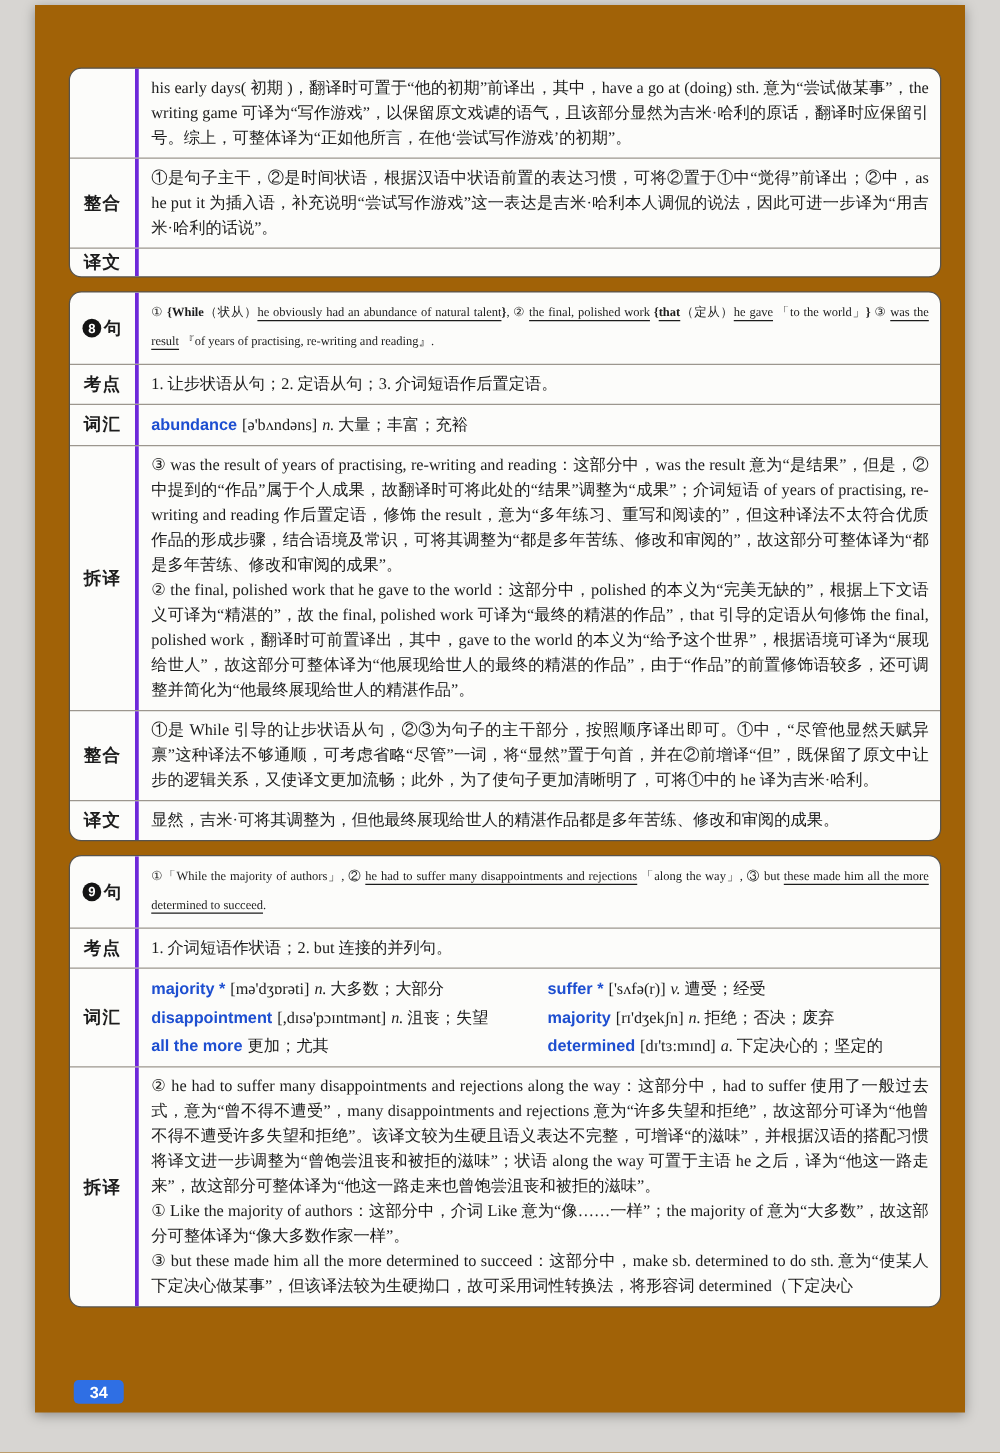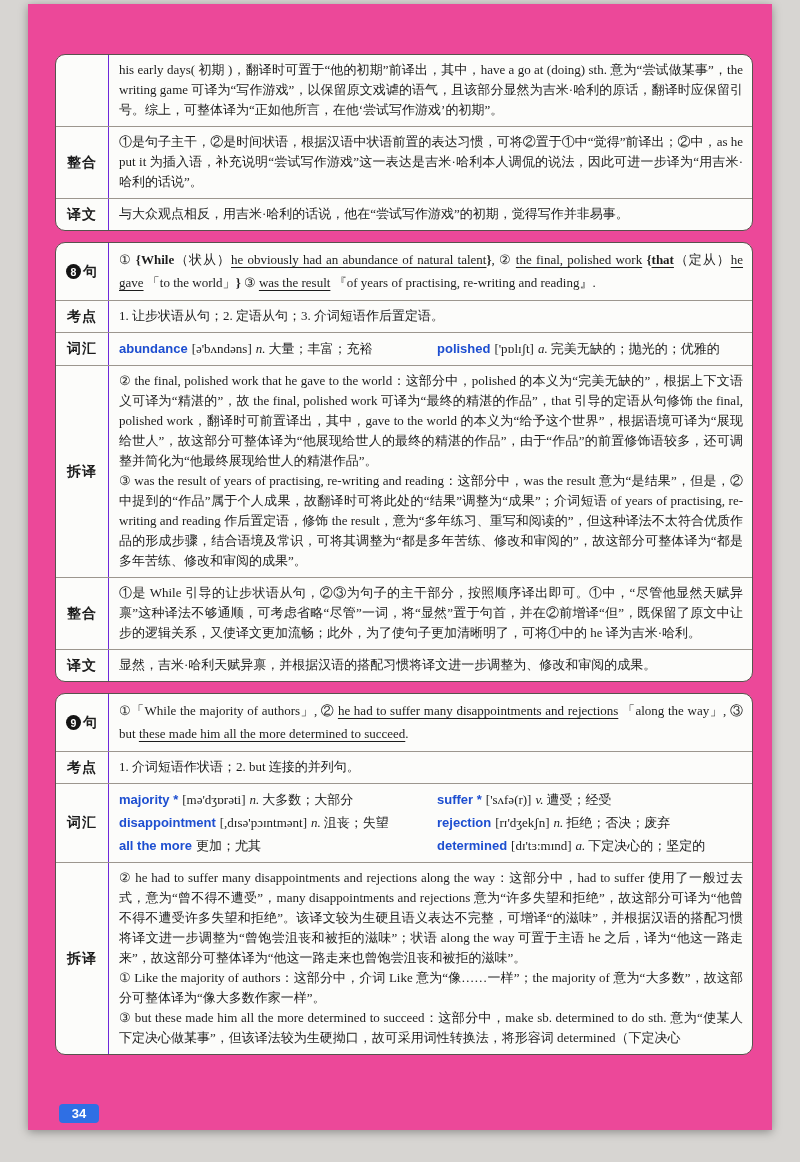--- a/index.html
+++ b/index.html
@@ -7,21 +7,21 @@
     width:800px; height:1162px;
     background:#d7d5d2;
     font-family:"Liberation Serif", serif;
     color:#1c1c1c;
     position:relative;
     overflow:hidden;
   }
   .sheet {
     position:absolute; left:28px; top:4px;
     width:744px; height:1126px;
-    background:#ec4899;
+    background:#a16207;
     box-shadow:0 2px 9px rgba(0,0,0,0.35);
   }
   .content {
     box-sizing:border-box;
     padding:50px 19px 0 27px;
     height:1088px;
     overflow:hidden;
   }
   .box {
     border:1.4px solid #57534d;
@@ -30,33 +30,33 @@
     overflow:hidden;
     background:#fcfcfa;
   }
   .row { display:flex; }
   .row + .row { border-top:1px solid #9c968e; }
   .lab {
     flex:0 0 50px;
     display:flex; align-items:center; justify-content:center;
     font-family:"Liberation Sans", sans-serif;
     font-weight:bold; font-size:14px;
-    border-right:1px solid #6d28d9;
+    border-right:3px solid #6d28d9;
     letter-spacing:1px;
     padding:2px 1px;
   }
   .bod {
     flex:1;
     padding:5px 9px 6px 10px;
     font-size:13px;
     line-height:20px;
     text-align:justify;
   }
   .para { margin:0; }
-  .sent { font-size:13px; line-height:23px; }
+  .sent { font-size:10px; line-height:23px; }
   .u { text-decoration:underline; text-underline-offset:3px; }
   .b { font-weight:bold; }
   .numcircle {
     display:inline-flex; vertical-align:-2px;
     width:15px; height:15px; border-radius:50%;
     background:#141414; color:#fff;
     font-size:10.5px; font-family:"Liberation Sans",sans-serif;
     align-items:center; justify-content:center;
     margin-right:2px; font-weight:bold; letter-spacing:0;
   }
@@ -93,59 +93,57 @@
       <div class="row">
         <div class="lab"></div>
         <div class="bod">his early days( 初期 )，翻译时可置于“他的初期”前译出，其中，have a go at (doing) sth. 意为“尝试做某事”，the writing game 可译为“写作游戏”，以保留原文戏谑的语气，且该部分显然为吉米·哈利的原话，翻译时应保留引号。综上，可整体译为“正如他所言，在他‘尝试写作游戏’的初期”。</div>
       </div>
       <div class="row">
         <div class="lab">整合</div>
         <div class="bod">①是句子主干，②是时间状语，根据汉语中状语前置的表达习惯，可将②置于①中“觉得”前译出；②中，as he put it 为插入语，补充说明“尝试写作游戏”这一表达是吉米·哈利本人调侃的说法，因此可进一步译为“用吉米·哈利的话说”。</div>
       </div>
       <div class="row">
         <div class="lab">译文</div>
-        <div class="bod">与大众观点相反，用吉米·哈利的话说，他在“尝试写作游戏”的初期，觉得写作并非易事。</div>
       </div>
     </section>
 
     <section class="box">
       <div class="row">
         <div class="lab">
           <span class="numcircle">8</span>
             <span>句</span>
         </div>
         <div class="bod sent"><span>① </span><span class="b">{</span><span class="b">While</span><span>（状从）</span><span class="u">he obviously had an abundance of natural talent</span><span class="b">}</span><span>, ② </span><span class="u">the final, polished work</span><span> </span><span class="b">{</span><span class="u b">that</span><span>（定从）</span><span class="u">he gave</span><span> 「to the world」</span><span class="b">}</span><span> ③ </span><span class="u">was the result</span><span> 『of years of practising, re-writing and reading』.</span></div>
       </div>
       <div class="row">
         <div class="lab">考点</div>
         <div class="bod">1. 让步状语从句；2. 定语从句；3. 介词短语作后置定语。</div>
       </div>
       <div class="row">
         <div class="lab">词汇</div>
         <div class="bod">
           <div class="vocab-grid">
             <div class="vitem"><span class="vw">abundance</span><span class="vp">[ə'bʌndəns]</span><span class="vpos">n.</span><span class="vm">大量；丰富；充裕</span></div>
-            <div class="vitem"><span class="vw">polished</span><span class="vp">['pɒlɪʃt]</span><span class="vpos">a.</span><span class="vm">完美无缺的；抛光的；优雅的</span></div>
           </div>
         </div>
       </div>
       <div class="row">
         <div class="lab">拆译</div>
         <div class="bod">
+            <p class="para">③ was the result of years of practising, re-writing and reading：这部分中，was the result 意为“是结果”，但是，②中提到的“作品”属于个人成果，故翻译时可将此处的“结果”调整为“成果”；介词短语 of years of practising, re-writing and reading 作后置定语，修饰 the result，意为“多年练习、重写和阅读的”，但这种译法不太符合优质作品的形成步骤，结合语境及常识，可将其调整为“都是多年苦练、修改和审阅的”，故这部分可整体译为“都是多年苦练、修改和审阅的成果”。</p>
             <p class="para">② the final, polished work that he gave to the world：这部分中，polished 的本义为“完美无缺的”，根据上下文语义可译为“精湛的”，故 the final, polished work 可译为“最终的精湛的作品”，that 引导的定语从句修饰 the final, polished work，翻译时可前置译出，其中，gave to the world 的本义为“给予这个世界”，根据语境可译为“展现给世人”，故这部分可整体译为“他展现给世人的最终的精湛的作品”，由于“作品”的前置修饰语较多，还可调整并简化为“他最终展现给世人的精湛作品”。</p>
-            <p class="para">③ was the result of years of practising, re-writing and reading：这部分中，was the result 意为“是结果”，但是，②中提到的“作品”属于个人成果，故翻译时可将此处的“结果”调整为“成果”；介词短语 of years of practising, re-writing and reading 作后置定语，修饰 the result，意为“多年练习、重写和阅读的”，但这种译法不太符合优质作品的形成步骤，结合语境及常识，可将其调整为“都是多年苦练、修改和审阅的”，故这部分可整体译为“都是多年苦练、修改和审阅的成果”。</p>
           </div>
       </div>
       <div class="row">
         <div class="lab">整合</div>
         <div class="bod">①是 While 引导的让步状语从句，②③为句子的主干部分，按照顺序译出即可。①中，“尽管他显然天赋异禀”这种译法不够通顺，可考虑省略“尽管”一词，将“显然”置于句首，并在②前增译“但”，既保留了原文中让步的逻辑关系，又使译文更加流畅；此外，为了使句子更加清晰明了，可将①中的 he 译为吉米·哈利。</div>
       </div>
       <div class="row">
         <div class="lab">译文</div>
-        <div class="bod">显然，吉米·哈利天赋异禀，并根据汉语的搭配习惯将译文进一步调整为、修改和审阅的成果。</div>
+        <div class="bod">显然，吉米·可将其调整为，但他最终展现给世人的精湛作品都是多年苦练、修改和审阅的成果。</div>
       </div>
     </section>
 
     <section class="box">
       <div class="row">
         <div class="lab">
           <span class="numcircle">9</span>
             <span>句</span>
         </div>
         <div class="bod sent"><span>①「While the majority of authors」, ② </span><span class="u">he had to suffer many disappointments and rejections</span><span> 「along the way」, ③ </span><span>but </span><span class="u">these made him all the more determined to succeed</span><span>.</span></div>
@@ -154,21 +152,21 @@
         <div class="lab">考点</div>
         <div class="bod">1. 介词短语作状语；2. but 连接的并列句。</div>
       </div>
       <div class="row">
         <div class="lab">词汇</div>
         <div class="bod">
           <div class="vocab-grid">
             <div class="vitem"><span class="vw">majority *</span><span class="vp">[mə'dʒɒrəti]</span><span class="vpos">n.</span><span class="vm">大多数；大部分</span></div>
             <div class="vitem"><span class="vw">suffer *</span><span class="vp">['sʌfə(r)]</span><span class="vpos">v.</span><span class="vm">遭受；经受</span></div>
             <div class="vitem"><span class="vw">disappointment</span><span class="vp">[,dɪsə'pɔɪntmənt]</span><span class="vpos">n.</span><span class="vm">沮丧；失望</span></div>
-            <div class="vitem"><span class="vw">rejection</span><span class="vp">[rɪ'dʒekʃn]</span><span class="vpos">n.</span><span class="vm">拒绝；否决；废弃</span></div>
+            <div class="vitem"><span class="vw">majority</span><span class="vp">[rɪ'dʒekʃn]</span><span class="vpos">n.</span><span class="vm">拒绝；否决；废弃</span></div>
             <div class="vitem"><span class="vw">all the more</span><span class="vm">更加；尤其</span></div>
             <div class="vitem"><span class="vw">determined</span><span class="vp">[dɪ'tɜ:mɪnd]</span><span class="vpos">a.</span><span class="vm">下定决心的；坚定的</span></div>
           </div>
         </div>
       </div>
       <div class="row">
         <div class="lab">拆译</div>
         <div class="bod">
             <p class="para">② he had to suffer many disappointments and rejections along the way：这部分中，had to suffer 使用了一般过去式，意为“曾不得不遭受”，many disappointments and rejections 意为“许多失望和拒绝”，故这部分可译为“他曾不得不遭受许多失望和拒绝”。该译文较为生硬且语义表达不完整，可增译“的滋味”，并根据汉语的搭配习惯将译文进一步调整为“曾饱尝沮丧和被拒的滋味”；状语 along the way 可置于主语 he 之后，译为“他这一路走来”，故这部分可整体译为“他这一路走来也曾饱尝沮丧和被拒的滋味”。</p>
             <p class="para">① Like the majority of authors：这部分中，介词 Like 意为“像……一样”；the majority of 意为“大多数”，故这部分可整体译为“像大多数作家一样”。</p>

